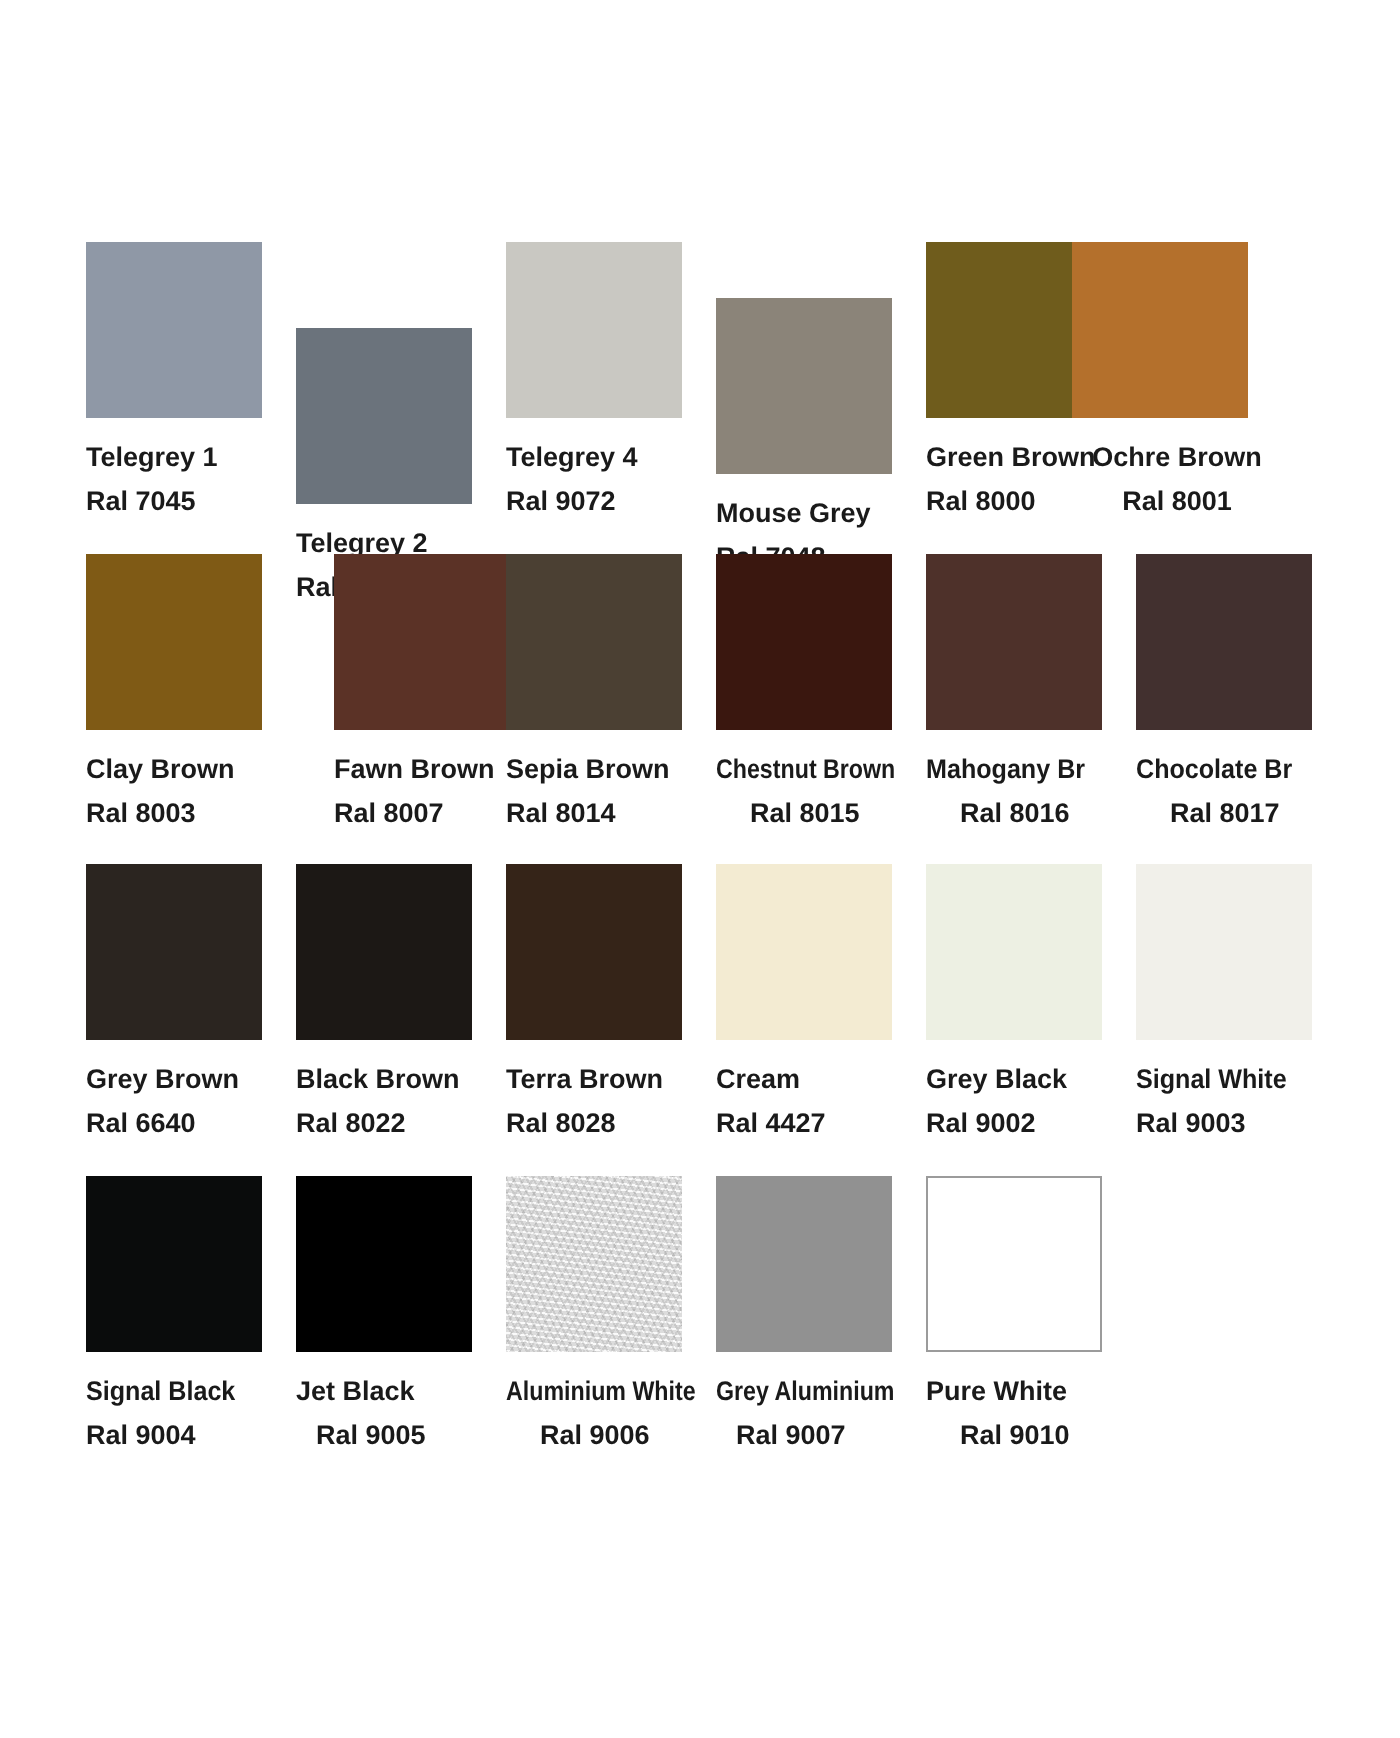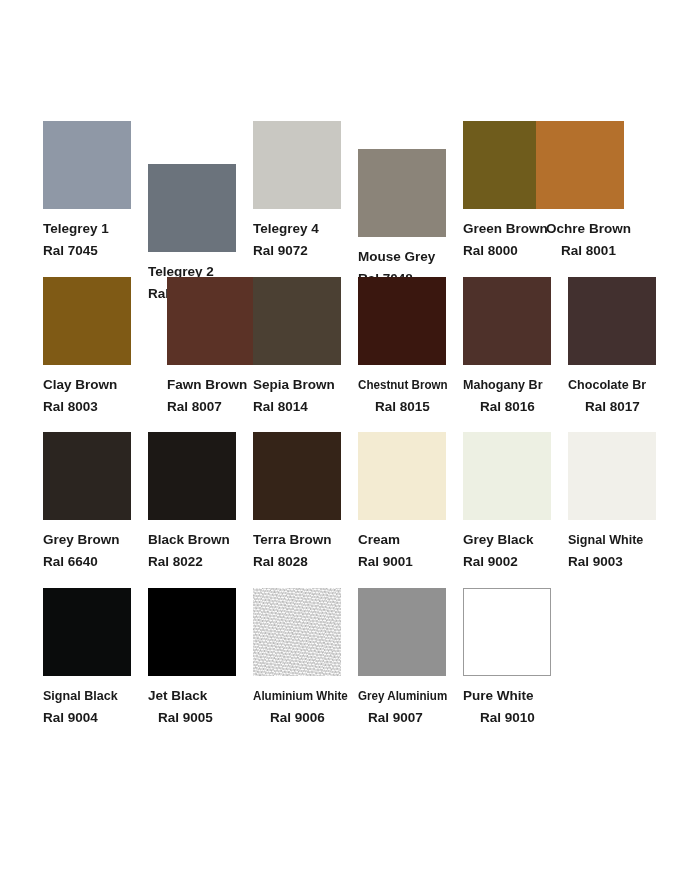--- a/index.html
+++ b/index.html
@@ -184,21 +184,21 @@
       <div class="swatch-chip" title="#352418" style="background-color: rgb(53, 36, 24);"></div>
       <div class="swatch-labels">
         <div class="swatch-name">Terra Brown</div>
         <div class="swatch-code">Ral 8028</div>
       </div>
     </div>
     <div class="swatch-cell" style="left: 358px; top: 432px;">
       <div class="swatch-chip" title="#F3EBD2" style="background-color: rgb(243, 235, 210);"></div>
       <div class="swatch-labels">
         <div class="swatch-name">Cream</div>
-        <div class="swatch-code">Ral 9001</div>
+        <div class="swatch-code">Ral 4427</div>
       </div>
     </div>
     <div class="swatch-cell" style="left: 463px; top: 432px;">
       <div class="swatch-chip" title="#EDF0E3" style="background-color: rgb(237, 240, 227);"></div>
       <div class="swatch-labels">
         <div class="swatch-name">Grey Black</div>
         <div class="swatch-code">Ral 9002</div>
       </div>
     </div>
     <div class="swatch-cell" style="left: 568px; top: 432px;">

